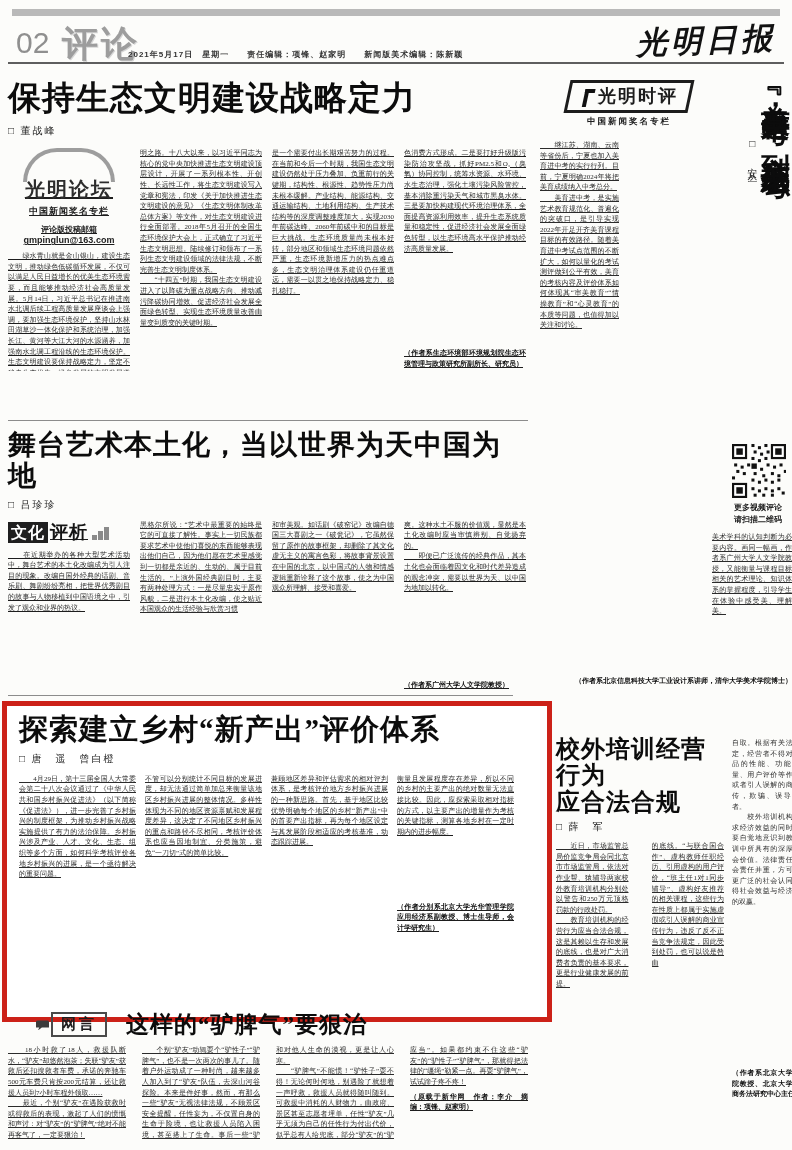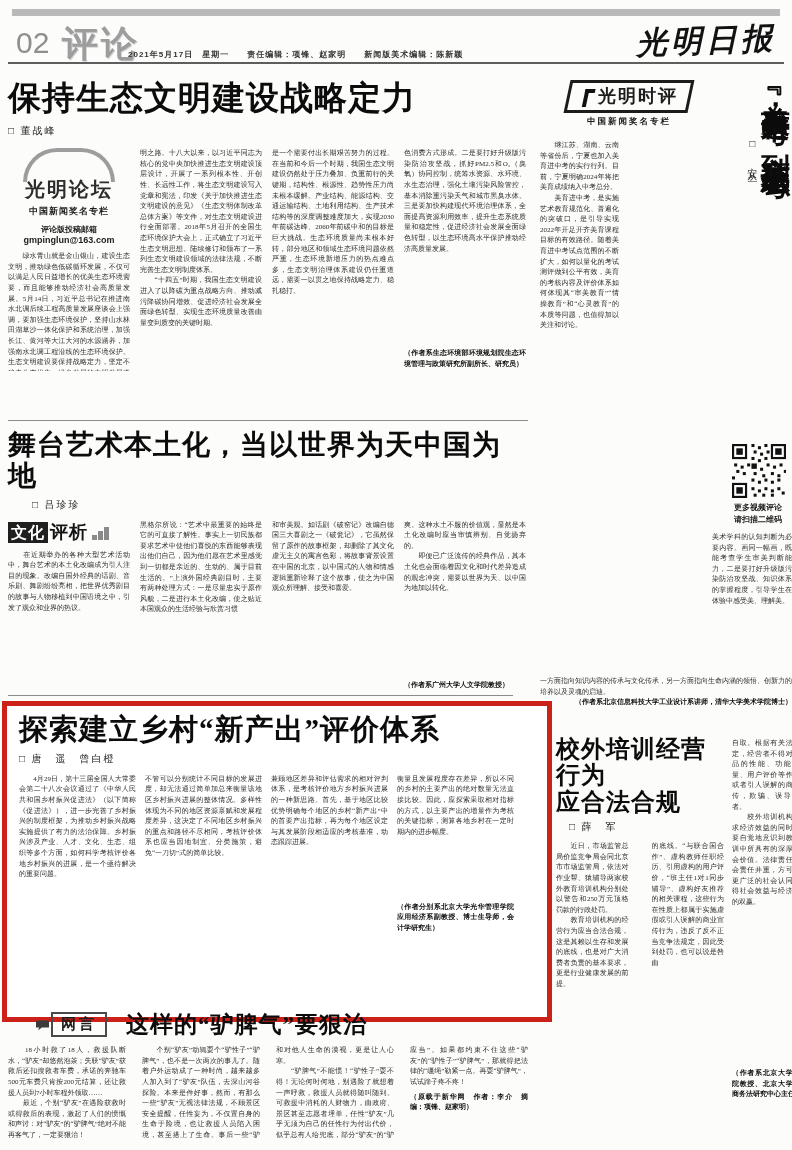--- a/index.html
+++ b/index.html
@@ -2,21 +2,21 @@
 <html><head>
 <meta charset="utf-8">
 <style>
   html,body{margin:0;padding:0;background:#e8e8e6;}
   .page{position:relative;width:792px;height:1150px;background:#fcfcfa;
         font-family:"Liberation Serif",serif;color:#1d1d1d;overflow:hidden;margin:0 auto;}
   .abs{position:absolute;}
   .bodytext{font-size:7px;line-height:10.6px;text-align:justify;white-space:pre-wrap;
             color:#2b2b2b;overflow:hidden;}
   .cols{display:flex;}
-  .col{overflow:hidden;}
+  .col{overflow:hidden;text-decoration:underline;}
   .credit{font-weight:bold;color:#111;}
   .headline{font-family:"Liberation Serif",serif;font-weight:900;color:#0c0c0c;letter-spacing:1px;line-height:1.1;}
   .byline{font-size:10px;color:#222;letter-spacing:2px;}
   .rule{background:#8c8c8c;height:1px;}
   
   .top-strip{background:#b9b9b9;}
   .pagenum{font-family:"Liberation Sans",sans-serif;font-size:30px;color:#8f8f8f;font-weight:400;}
   .section{font-family:"Liberation Sans",sans-serif;font-size:36px;font-weight:bold;color:#9d9d9d;
            text-shadow:1px 1px 0 #d6d6d6;letter-spacing:3px;}
   .dateline{font-family:"Liberation Sans",sans-serif;font-size:8px;font-weight:bold;color:#333;letter-spacing:1px;}
@@ -84,21 +84,21 @@
       <div class="col" style="width:122px;">
         <div class="bodytext" style="height:200px;">色消费方式形成。二是要打好升级版污染防治攻坚战，抓好PM2.5和O₃（臭氧）协同控制，统筹水资源、水环境、水生态治理，强化土壤污染风险管控，基本消除重污染天气和城市黑臭水体。三是要加快构建现代环境治理体系，全面提高资源利用效率，提升生态系统质量和稳定性，促进经济社会发展全面绿色转型，以生态环境高水平保护推动经济高质量发展。</div>
         <div class="bodytext credit">（作者系生态环境部环境规划院生态环境管理与政策研究所副所长、研究员）</div>
       </div>
     </div>
   </div>
   <div class="abs rule" style="left:8px;top:420px;width:520px;"></div>
 
   <div class="abs" style="left:8px;top:430px;width:520px;height:260px;">
     <div class="headline" style="font-size:28px;">舞台艺术本土化，当以世界为天中国为地</div>
-    <div class="byline" style="margin-top:6px;margin-left:24px;">□ 吕珍珍</div>
+    <div class="byline" style="margin-top:6px;">□ 吕珍珍</div>
     <div class="cols" style="margin-top:8px;gap:10px;height:190px;">
       <div class="col" style="width:122px;">
         <div style="margin-bottom:6px;white-space:nowrap;">
           <span class="cu-dark">文化</span><span class="cu-light">评析</span><span class="cu-blocks"><i style="height:5px;"></i><i style="height:9px;"></i><i style="height:13px;"></i></span>
         </div>
         <div class="bodytext" style="height:150px;">　　在近期举办的各种大型艺术活动中，舞台艺术的本土化改编成为引人注目的现象。改编自国外经典的话剧、音乐剧、舞剧纷纷亮相，把世界优秀剧目的故事与人物移植到中国语境之中，引发了观众和业界的热议。</div>
       </div>
       <div class="col bodytext" style="width:122px;">黑格尔所说：“艺术中最重要的始终是它的可直接了解性。事实上一切民族都要求艺术中使他们喜悦的东西能够表现出他们自己，因为他们愿在艺术里感觉到一切都是亲近的、生动的、属于目前生活的。”上演外国经典剧目时，主要有两种处理方式：一是尽量忠实于原作风貌，二是进行本土化改编，使之贴近本国观众的生活经验与欣赏习惯</div>
       <div class="col bodytext" style="width:122px;">和审美观。如话剧《破窑记》改编自德国三大喜剧之一《破瓮记》，它虽然保留了原作的故事框架，却删除了其文化虚无主义的寓言色彩，将故事背景设置在中国的北京，以中国式的人物和情感逻辑重新诠释了这个故事，使之为中国观众所理解、接受和喜爱。</div>
       <div class="col" style="width:122px;">
@@ -204,32 +204,31 @@
           <rect x="23" y="22" width="1.4" height="1.4"></rect>
         <rect x="10" y="23" width="1.4" height="1.4"></rect>
           <rect x="14" y="23" width="1.4" height="1.4"></rect>
           <rect x="18" y="23" width="1.4" height="1.4"></rect>
       </g>
     </svg>
     <div class="abs qr-caption" style="left:178px;top:424px;width:80px;">
       <div>更多视频评论</div>
       <div>请扫描二维码</div>
     </div>
-    <div class="abs col bodytext" style="left:172px;top:454px;width:80px;height:140px;">美术学科的认知判断为必要内容。画同一幅画，既能考查学生审美判断能力，二是要打好升级版污染防治攻坚战、知识体系的掌握程度，引导学生在体验中感受美、理解美。</div>
+    <div class="abs col bodytext" style="left:172px;top:454px;width:80px;height:140px;">美术学科的认知判断为必要内容。画同一幅画，作者系广州大学人文学院教授，又能衡量与课程目标相关的艺术理论、知识体系的掌握程度，引导学生在体验中感受美、理解美。</div>
     <div class="abs" style="left:0;top:598px;width:252px;">
-      <div class="bodytext">一方面指向知识内容的传承与文化传承，另一方面指向生命内涵的领悟、创新力的培养以及灵魂的启迪。</div>
       <div class="bodytext credit" style="text-align:right;">（作者系北京信息科技大学工业设计系讲师，清华大学美术学院博士）</div>
     </div>
   </div>
 
   <div class="abs" style="left:556px;top:736px;width:252px;height:410px;">
     <div class="abs" style="left:0;top:0;width:168px;">
       <div class="headline" style="font-size:24px;white-space:pre-wrap;">校外培训经营行为
 应合法合规</div>
-      <div class="byline" style="margin-top:5px;margin-left:13px;">□ 薛　军</div>
+      <div class="byline" style="margin-top:5px;">□ 薛　军</div>
       <div class="cols" style="margin-top:7px;gap:23px;height:300px;">
         <div class="col bodytext" style="width:80px;">　　近日，市场监管总局价监竞争局会同北京市市场监管局，依法对作业帮、猿辅导两家校外教育培训机构分别处以警告和250万元顶格罚款的行政处罚。
 　　教育培训机构的经营行为应当合法合规，这是其赖以生存和发展的底线，也是对广大消费者负责的基本要求，更是行业健康发展的前提。</div>
         <div class="col bodytext" style="width:80px;">的底线。“与联合国合作”、虚构教师任职经历、引用虚构的用户评价，“班主任1对1同步辅导”、虚构好友推荐的相关课程，这些行为在性质上都属于实施虚假或引人误解的商业宣传行为，违反了反不正当竞争法规定，因此受到处罚，也可以说是咎由</div>
       </div>
     </div>
     <div class="abs" style="left:176px;top:2px;width:76px;height:402px;">
       <div class="bodytext" style="height:330px;">自取。根据有关法律规定，经营者不得对其商品的性能、功能、质量、用户评价等作虚假或者引人误解的商业宣传，欺骗、误导消费者。
 　　校外培训机构在追求经济效益的同时，也要自觉地意识到教育培训中所具有的深厚的社会价值。法律责任与社会责任并重，方可获得更广泛的社会认同，取得社会效益与经济效益的双赢。</div>
       <div class="bodytext credit">（作者系北京大学法学院教授、北京大学电子商务法研究中心主任）</div>

